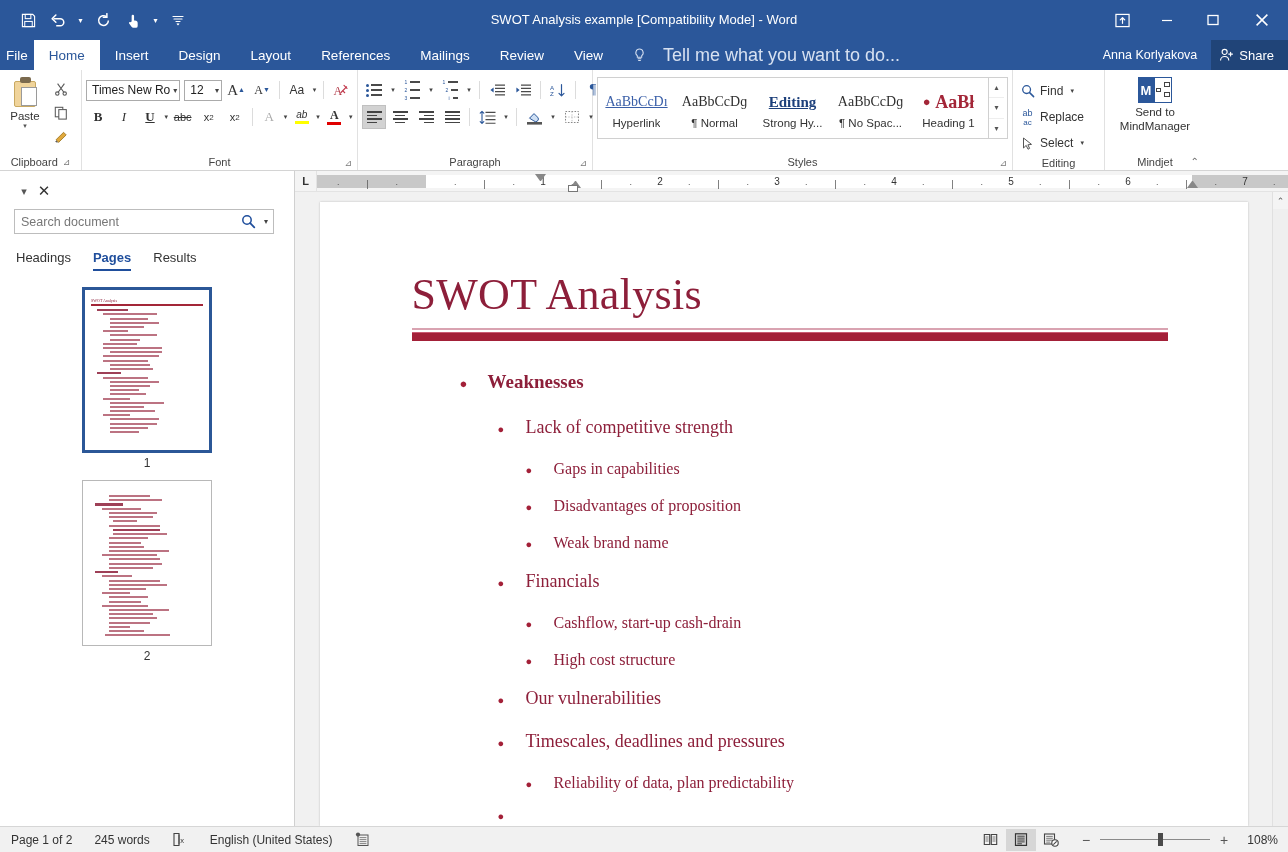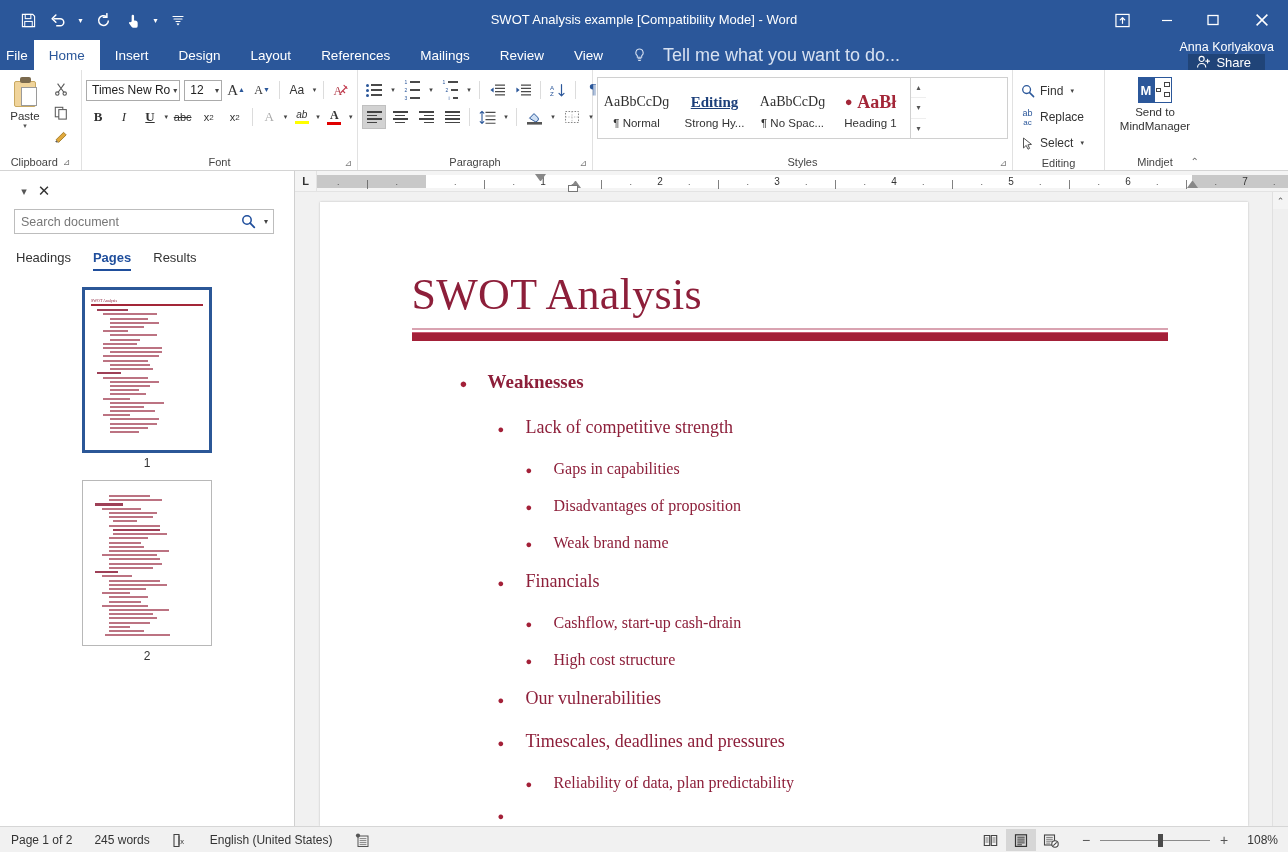--- a/index.html
+++ b/index.html
@@ -95,21 +95,21 @@
     font-weight: normal;
   }
   .tellme {
     display: flex; align-items: center; gap: 18px;
     color: #d7e1f1; font-size: 18px;
     margin-left: 16px; height: 30px;
   }
   .tellme .bulb { font-size: 13px; color:#e8eef8; }
   .tabrow-right {
     margin-left: auto;
-    display: flex; align-items: center; height: 30px; flex-direction: column;
+    display: flex; align-items: center; height: 30px;
   }
   .username {
     color: #ffffff; font-size: 12.5px;
     padding: 0 14px;
   }
   .share-btn {
     display: flex; align-items: center; gap: 5px;
     color: #ffffff; font-size: 13px;
     padding: 0 14px 0 8px; height: 30px;
     background: #204478;
@@ -419,21 +419,21 @@
     font-size: 13px; color: #a32038; line-height: 1;
   }
   .b2 .bul { font-size:11px; }
   .b3 .bul { font-size:11px; }
 
   
   .statusbar {
     height: 21px;
     background: #f1f1f1;
     border-top: 1px solid #d6d6d6;
-    display: flex; 
+    display: flex; align-items: center;
     font-size: 12px; color: #333;
     flex: 0 0 26px;
   }
   .sb-item { padding: 0 11px; display:flex; align-items:center; gap:5px; height:26px; white-space:nowrap;}
   .sb-right { margin-left:auto; display:flex; align-items:center; height:26px; padding-right:10px;}
   .vbtn {
     width: 30px; height: 22px; display:flex; align-items:center; justify-content:center;
     font-size: 14px; color:#444;
   }
   .vbtn.active { background:#d6d6d6; }
@@ -791,20 +791,24 @@
       </div>
       <div class="rgroup-label">
         <span>Paragraph</span>
         <span class="dialog-launcher">⊿</span>
       </div>
     </div>
 
     <div class="rgroup g-styles">
       <div class="rgroup-body">
         <div class="styles-box">
+          <div class="style-item">
+            <div class="style-prev link">AaBbCcDı</div>
+            <div class="style-name">Hyperlink</div>
+          </div>
           <div class="style-item">
             <div class="style-prev">AaBbCcDɡ</div>
             <div class="style-name">¶ Normal</div>
           </div>
           <div class="style-item">
             <div class="style-prev stronglink">Editing</div>
             <div class="style-name">Strong Hy...</div>
           </div>
           <div class="style-item">
             <div class="style-prev">AaBbCcDɡ</div>

